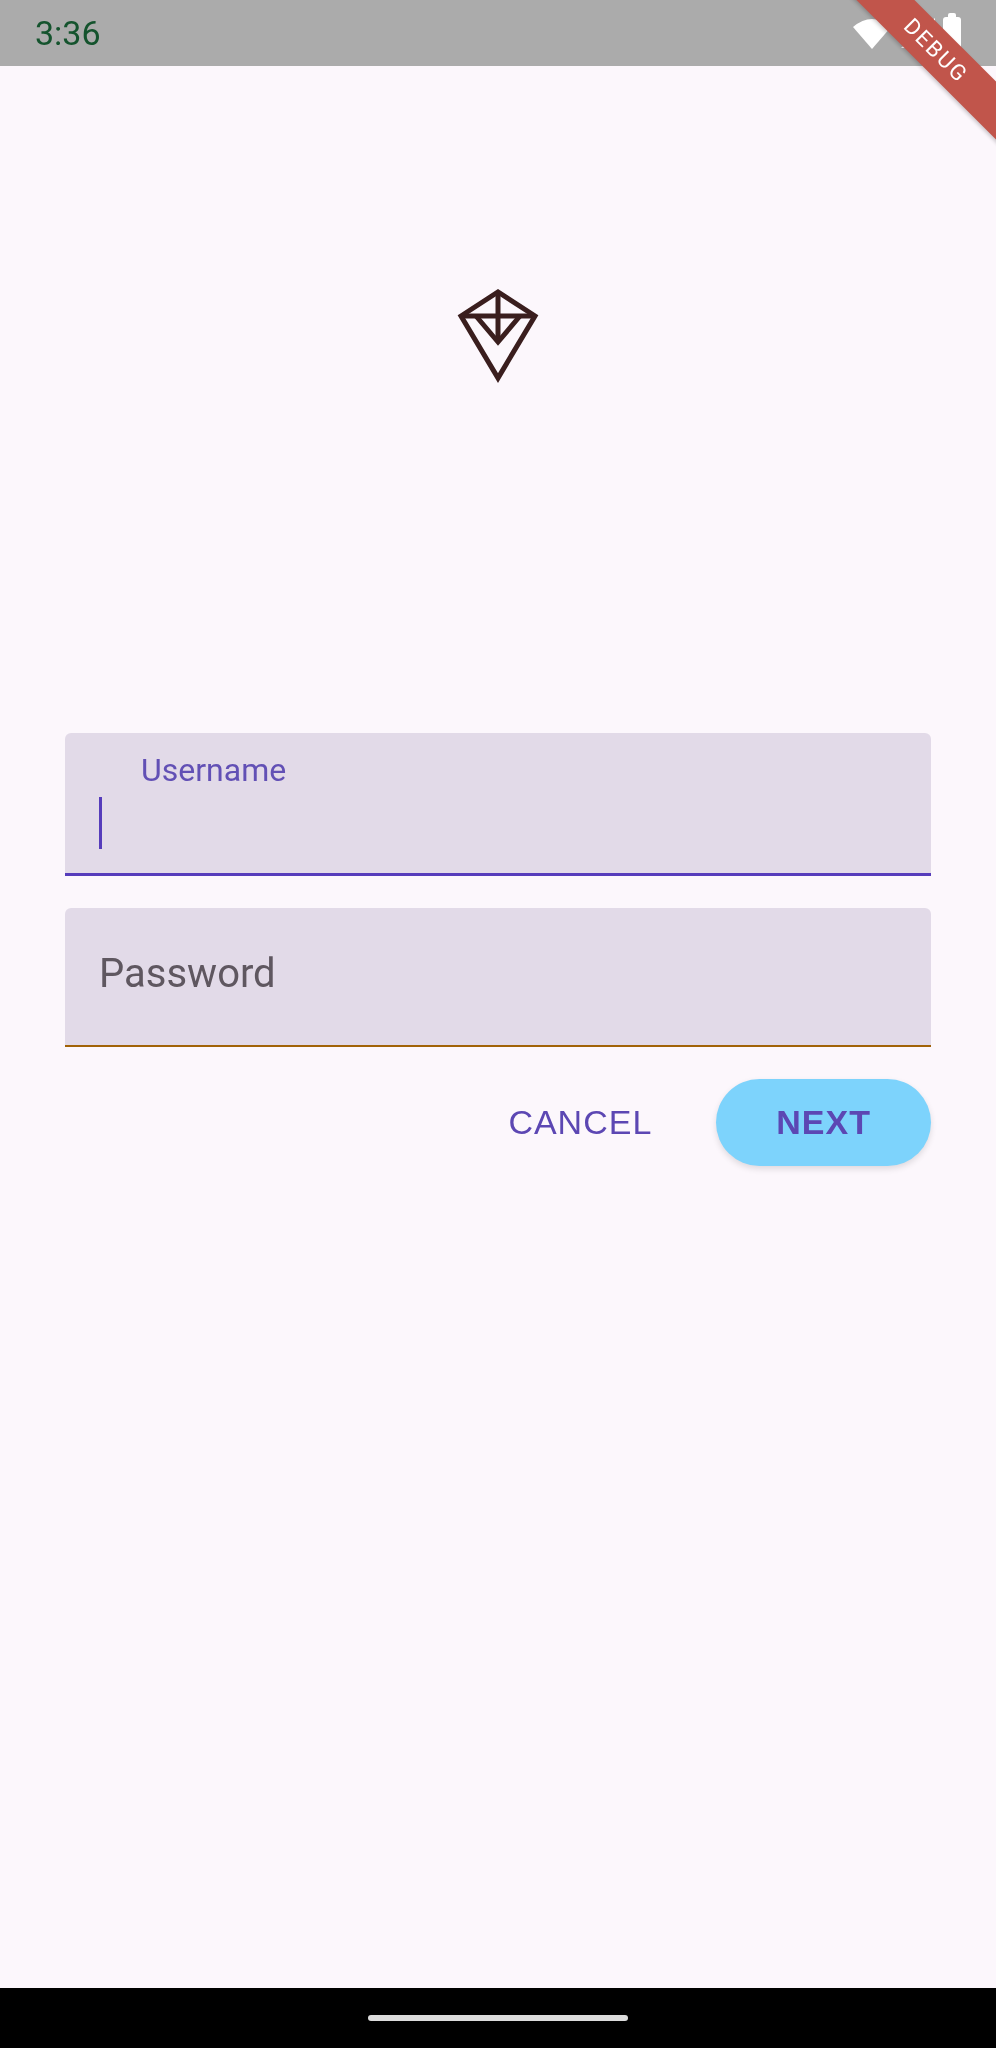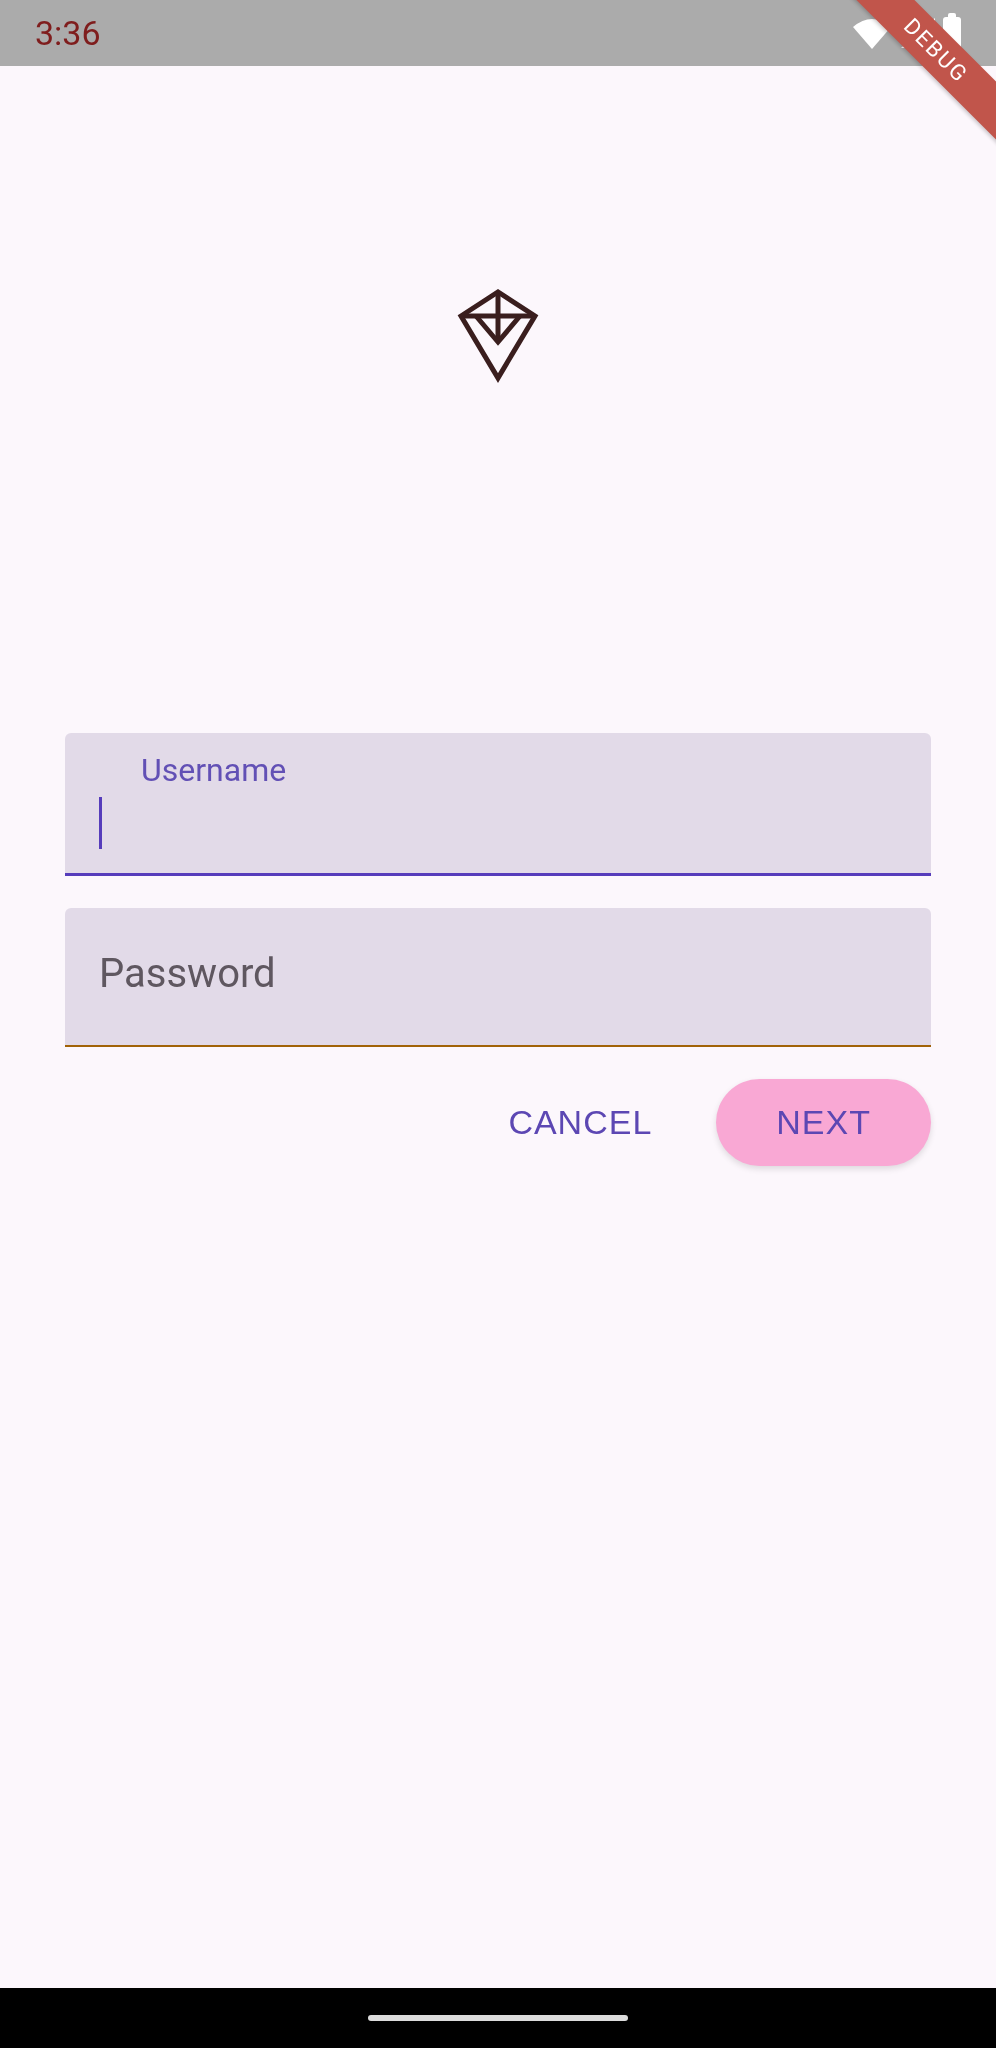--- a/index.html
+++ b/index.html
@@ -17,21 +17,21 @@
       overflow: hidden;
     }
     
     .status-bar {
       height: 66px;
       background: #ababab;
       display: flex;
       align-items: center;
       justify-content: space-between;
       padding: 0 35px;
-      color: #7f1d1d;
+      color: #14532d;
     }
     
     .status-time {
       font-size: 34px;
       font-weight: 400;
     }
     
     .status-icons {
       display: flex;
       align-items: center;
@@ -162,25 +162,25 @@
       border: none;
       color: #5c47b3;
       font-size: 34px;
       font-weight: 500;
       letter-spacing: 1px;
       padding: 24px 20px;
       cursor: pointer;
     }
     
     .btn-next {
-      background: #f9a8d4;
+      background: #7dd3fc;
       border: none;
       color: #5c47b3;
       font-size: 34px;
-      font-weight: 400;
+      font-weight: 700;
       letter-spacing: 1px;
       padding: 24px 60px;
       border-radius: 56px;
       cursor: pointer;
       box-shadow: 0 3px 6px rgba(0,0,0,0.12);
     }
     
     .nav-bar {
       position: absolute;
       bottom: 0;

